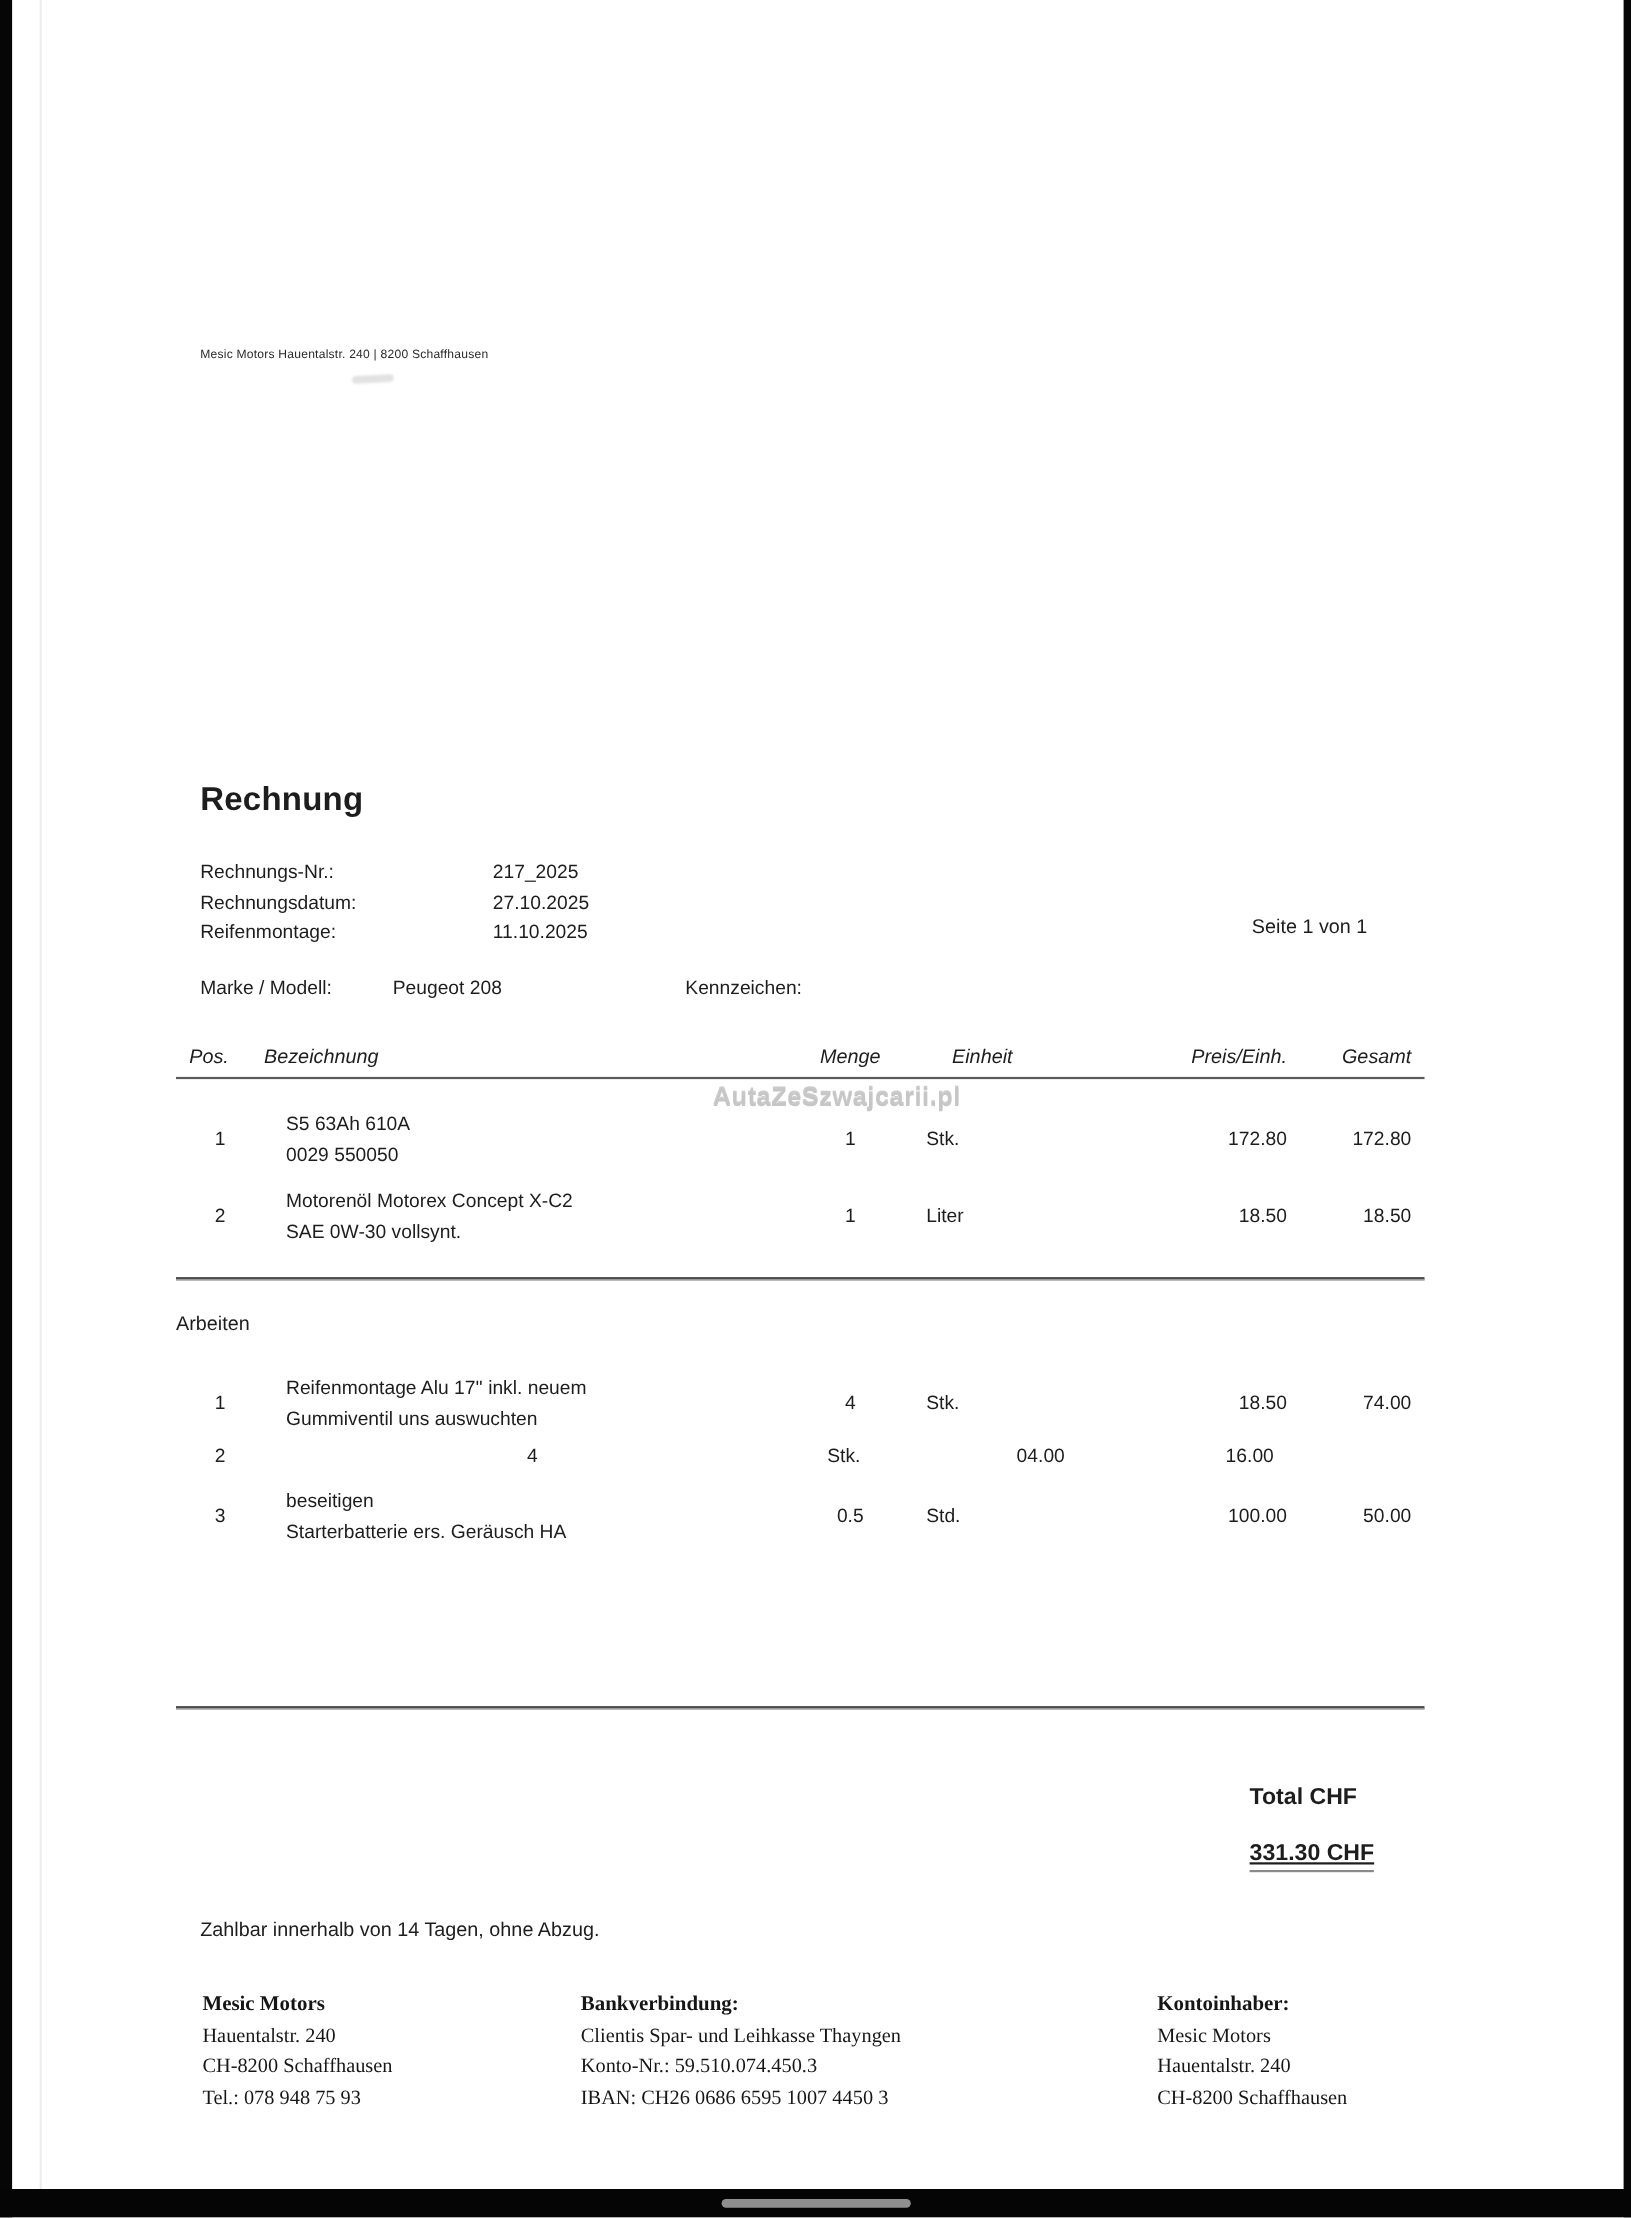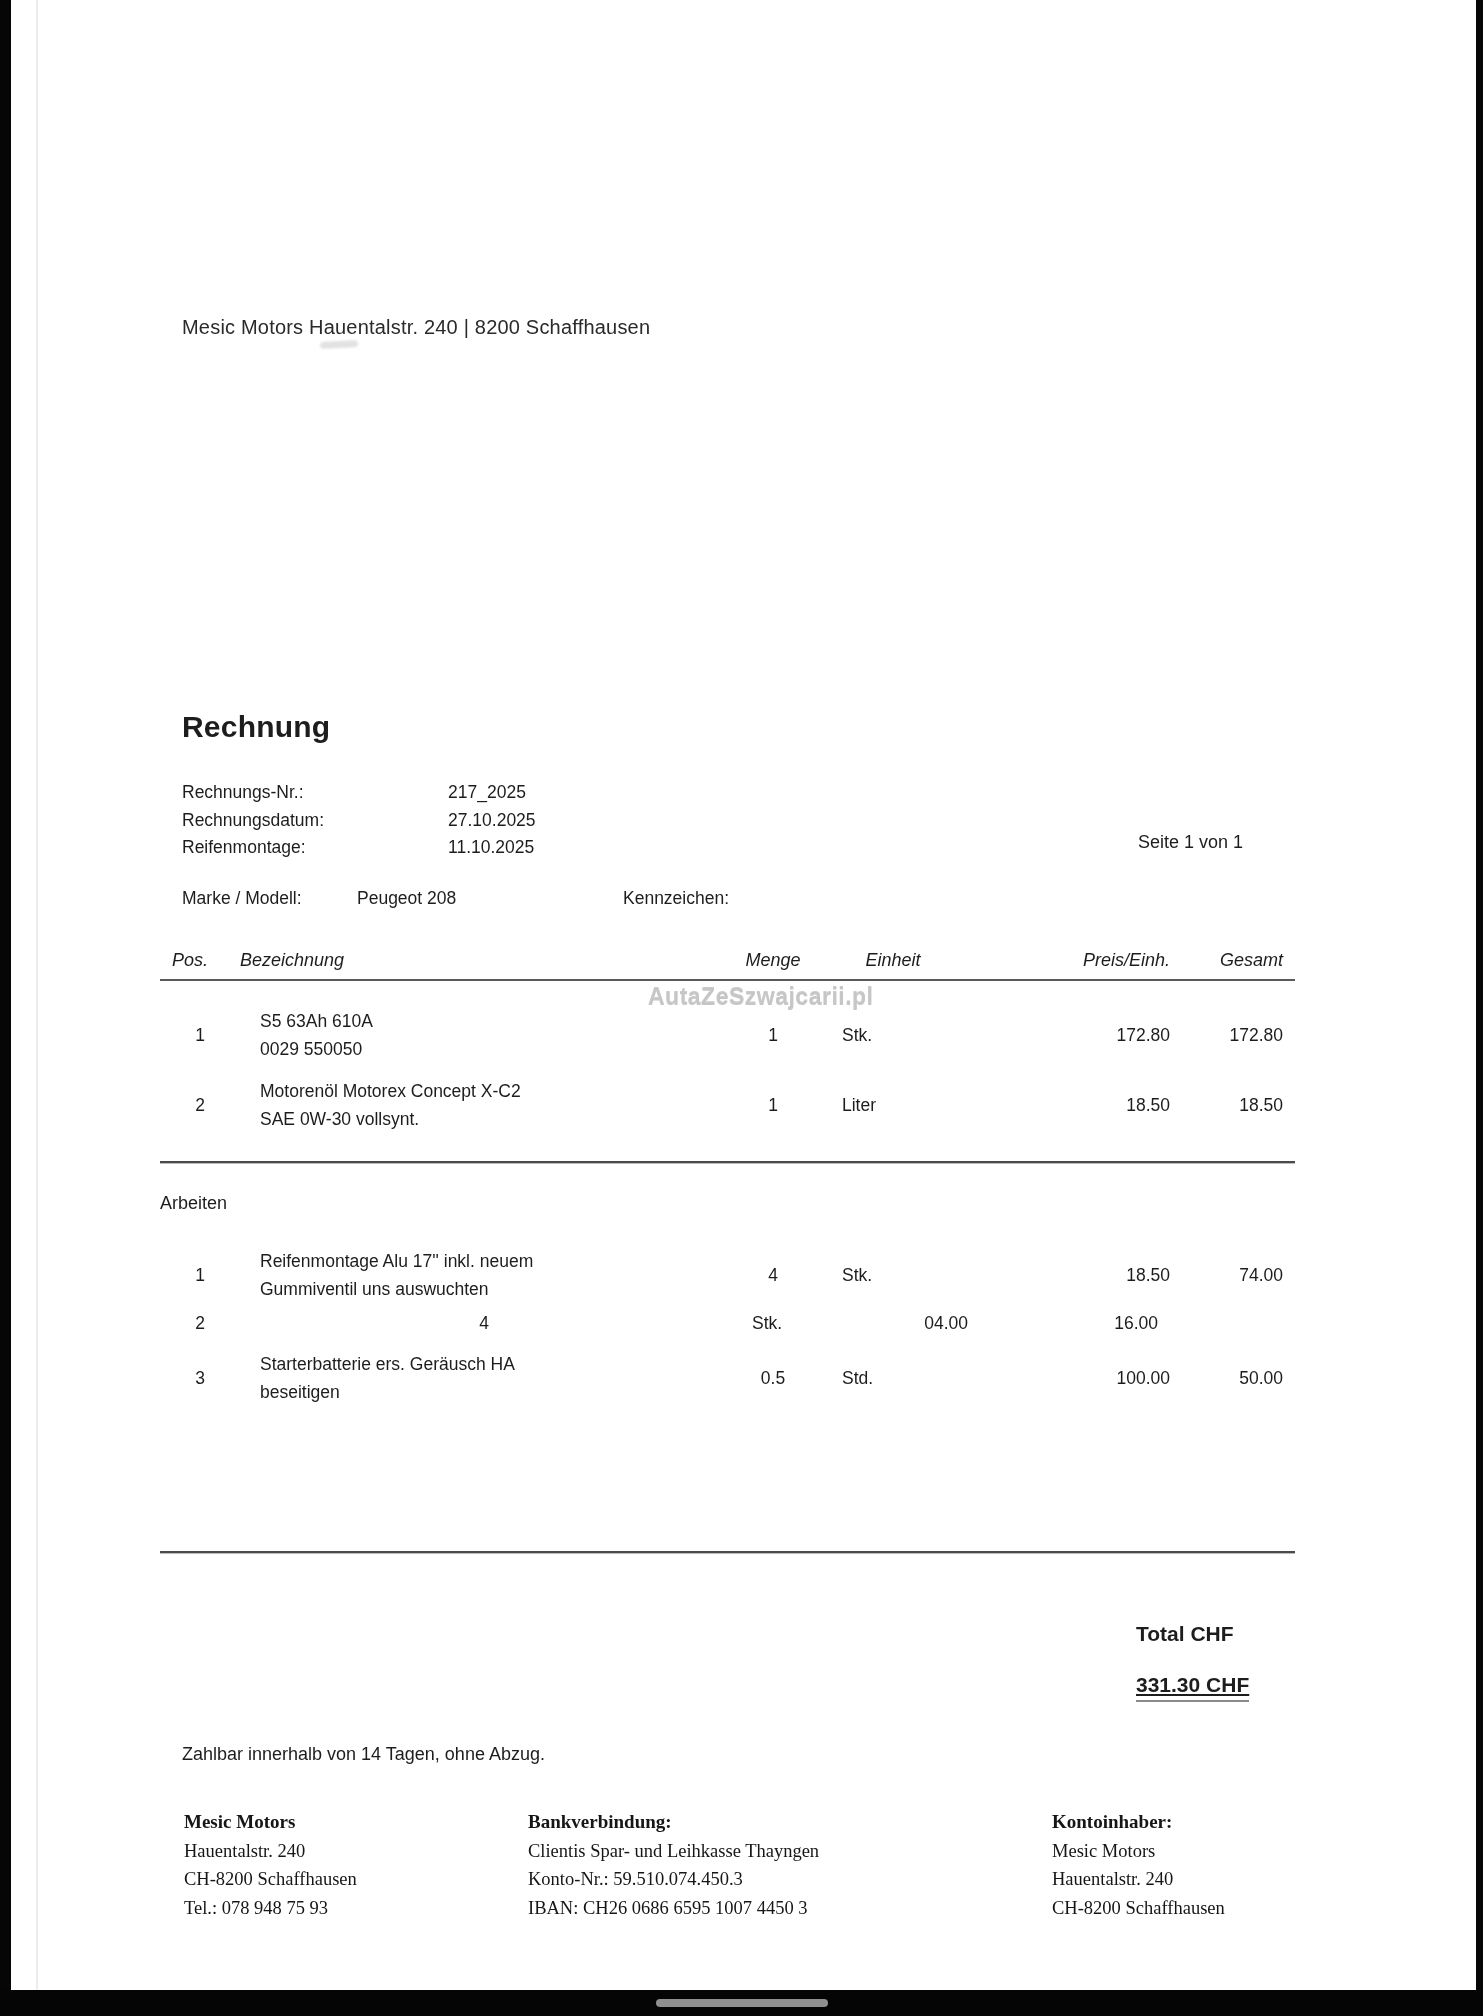--- a/index.html
+++ b/index.html
@@ -14,21 +14,21 @@
   .abs { position:absolute; }
 
   
   .edge-left  { left:0; top:0; width:11px; height:2016px; background:#060606; }
   .edge-right { right:0; top:0; width:7px; height:2016px; background:#060606; }
   .edge-bottom{ left:0; bottom:0; width:1483px; height:26px; background:#050505; }
   .home-pill  { position:absolute; left:50%; bottom:9px; transform:translateX(-50%);
                 width:172px; height:8px; border-radius:4px; background:#8f8f8f; }
   .page-shadow{ left:36px; top:0; width:2px; height:1990px; background:#ededed; }
 
-  .sender { left:182px; top:316px; font-size:20px; color:#2a2a2a; letter-spacing:.2px; }
+  .sender { left:182px; top:316px; font-size:11px; color:#2a2a2a; letter-spacing:.2px; }
 
   .smudge { left:320px; top:341px; width:38px; height:7px; border-radius:4px;
             background:#d6d6d6; opacity:.7; transform:rotate(-3deg); filter:blur(1px); }
 
   .title { left:182px; top:710px; font-size:30px; font-weight:bold; letter-spacing:.2px; }
 
   .meta { left:182px; top:779px; font-size:17.5px; line-height:27.5px; }
   .meta-row { display:flex; }
   .meta-label { width:266px; }
 
@@ -174,22 +174,22 @@
     <div class="c-pos">2</div>
     <div class="c-qty">4</div>
     <div class="c-unit">Stk.</div>
     <div class="c-price">04.00</div>
     <div class="c-total">16.00</div>
   </div>
 
   <div class="tgrid trow row-l3">
     <div class="c-pos">3</div>
     <div class="c-desc">
+      <div>beseitigen</div>
       <div>Starterbatterie ers. Geräusch HA</div>
-      <div>beseitigen</div>
     </div>
     <div class="c-qty">0.5</div>
     <div class="c-unit">Std.</div>
     <div class="c-price">100.00</div>
     <div class="c-total">50.00</div>
   </div>
 
   <div class="divider divider-total"></div>
 </div>
 

